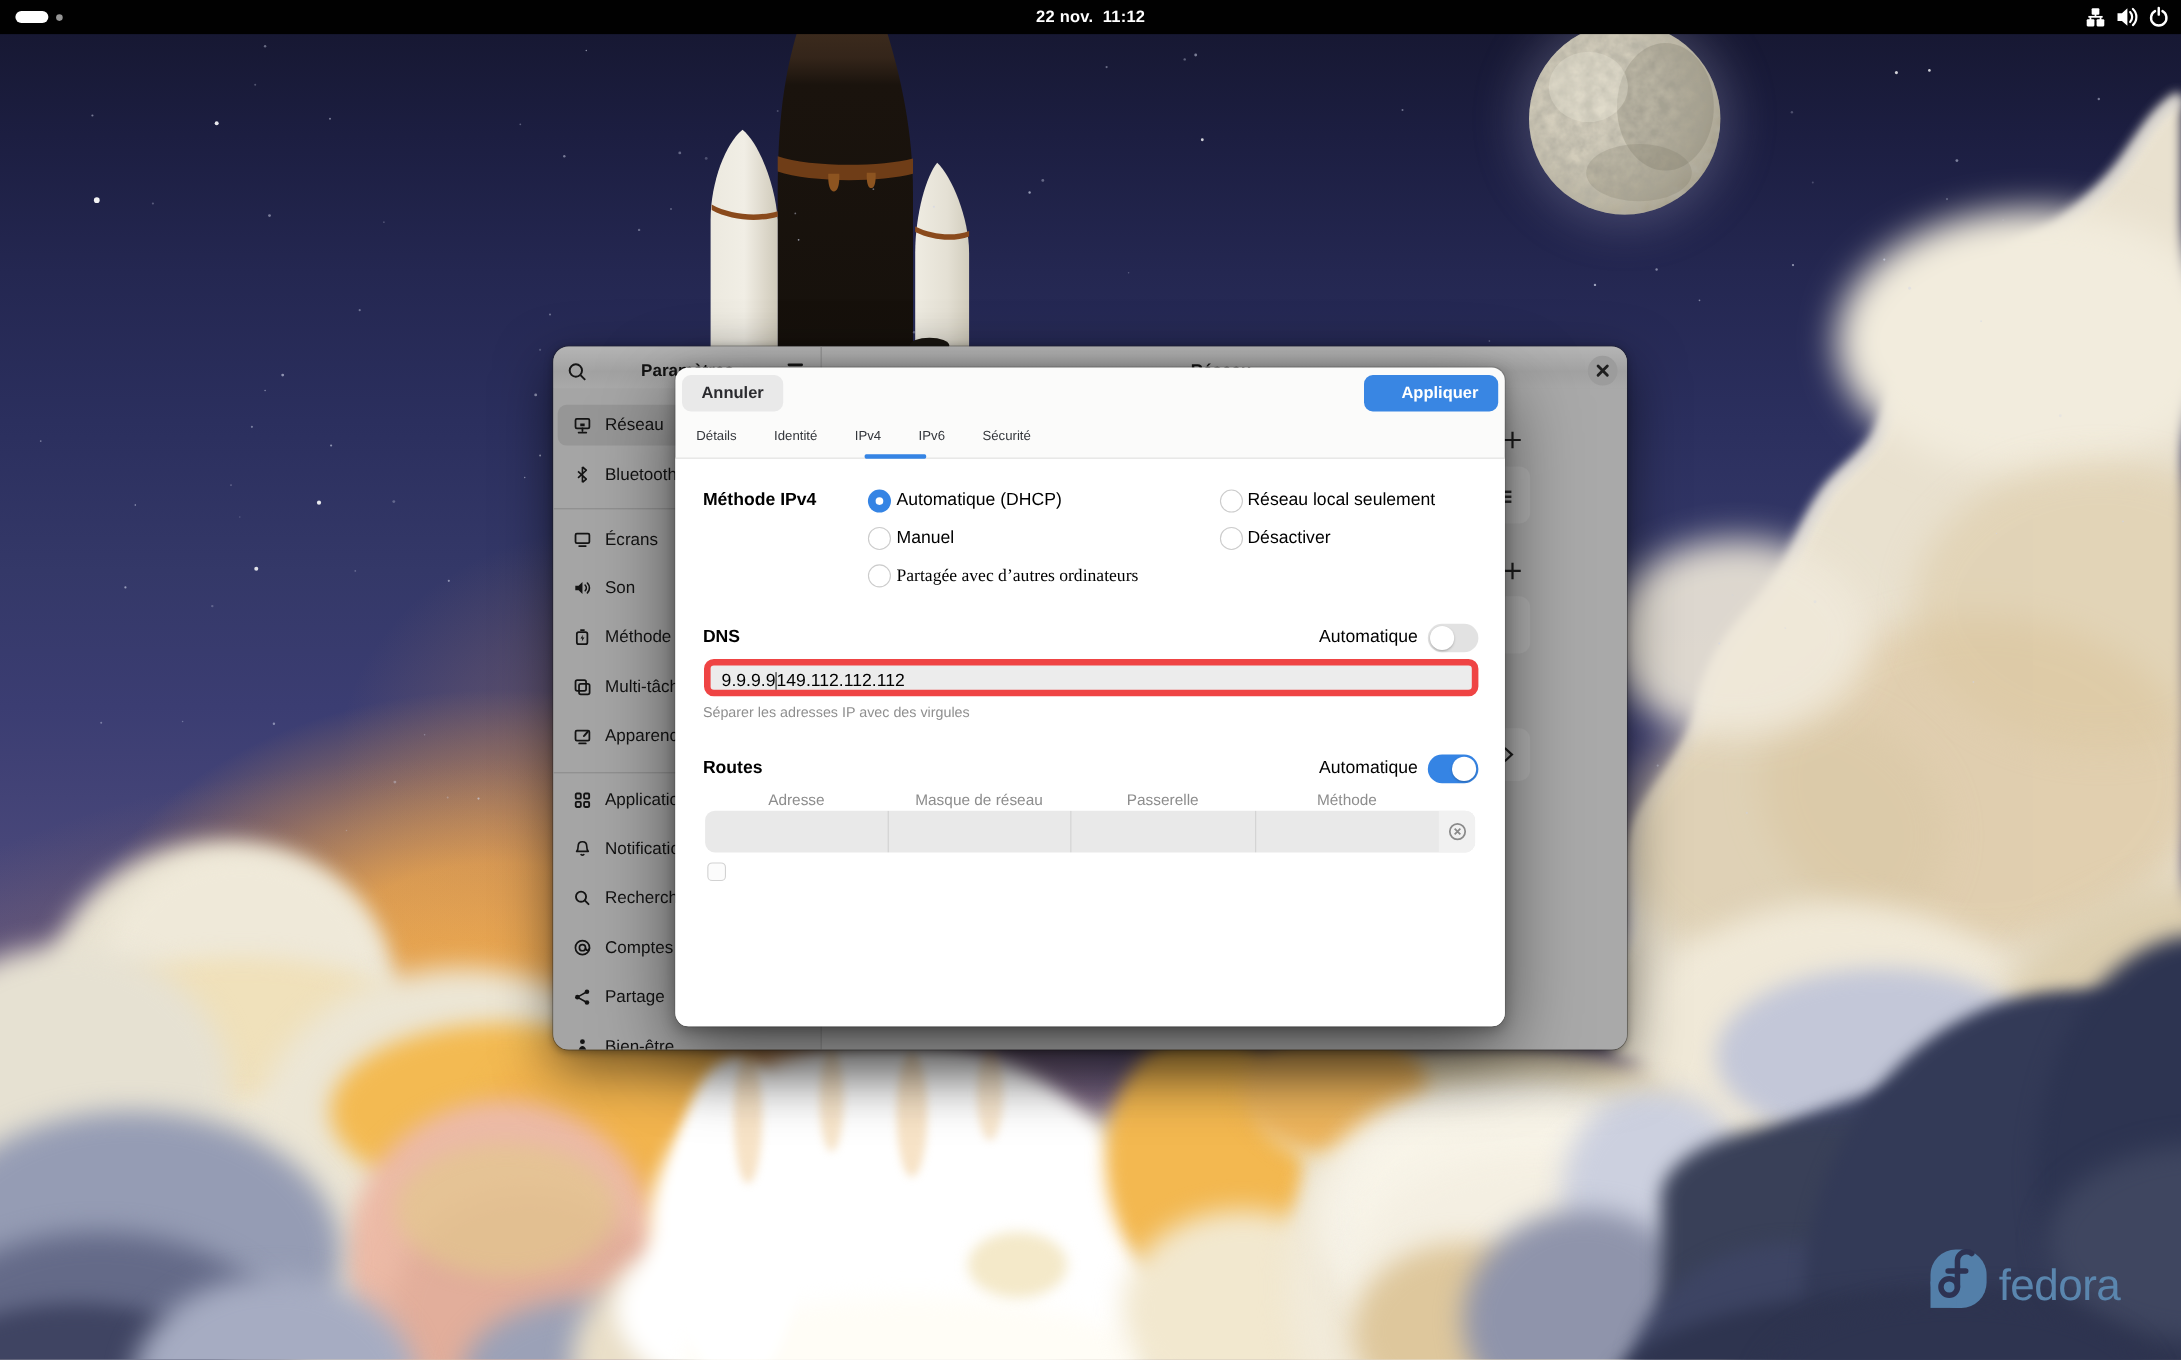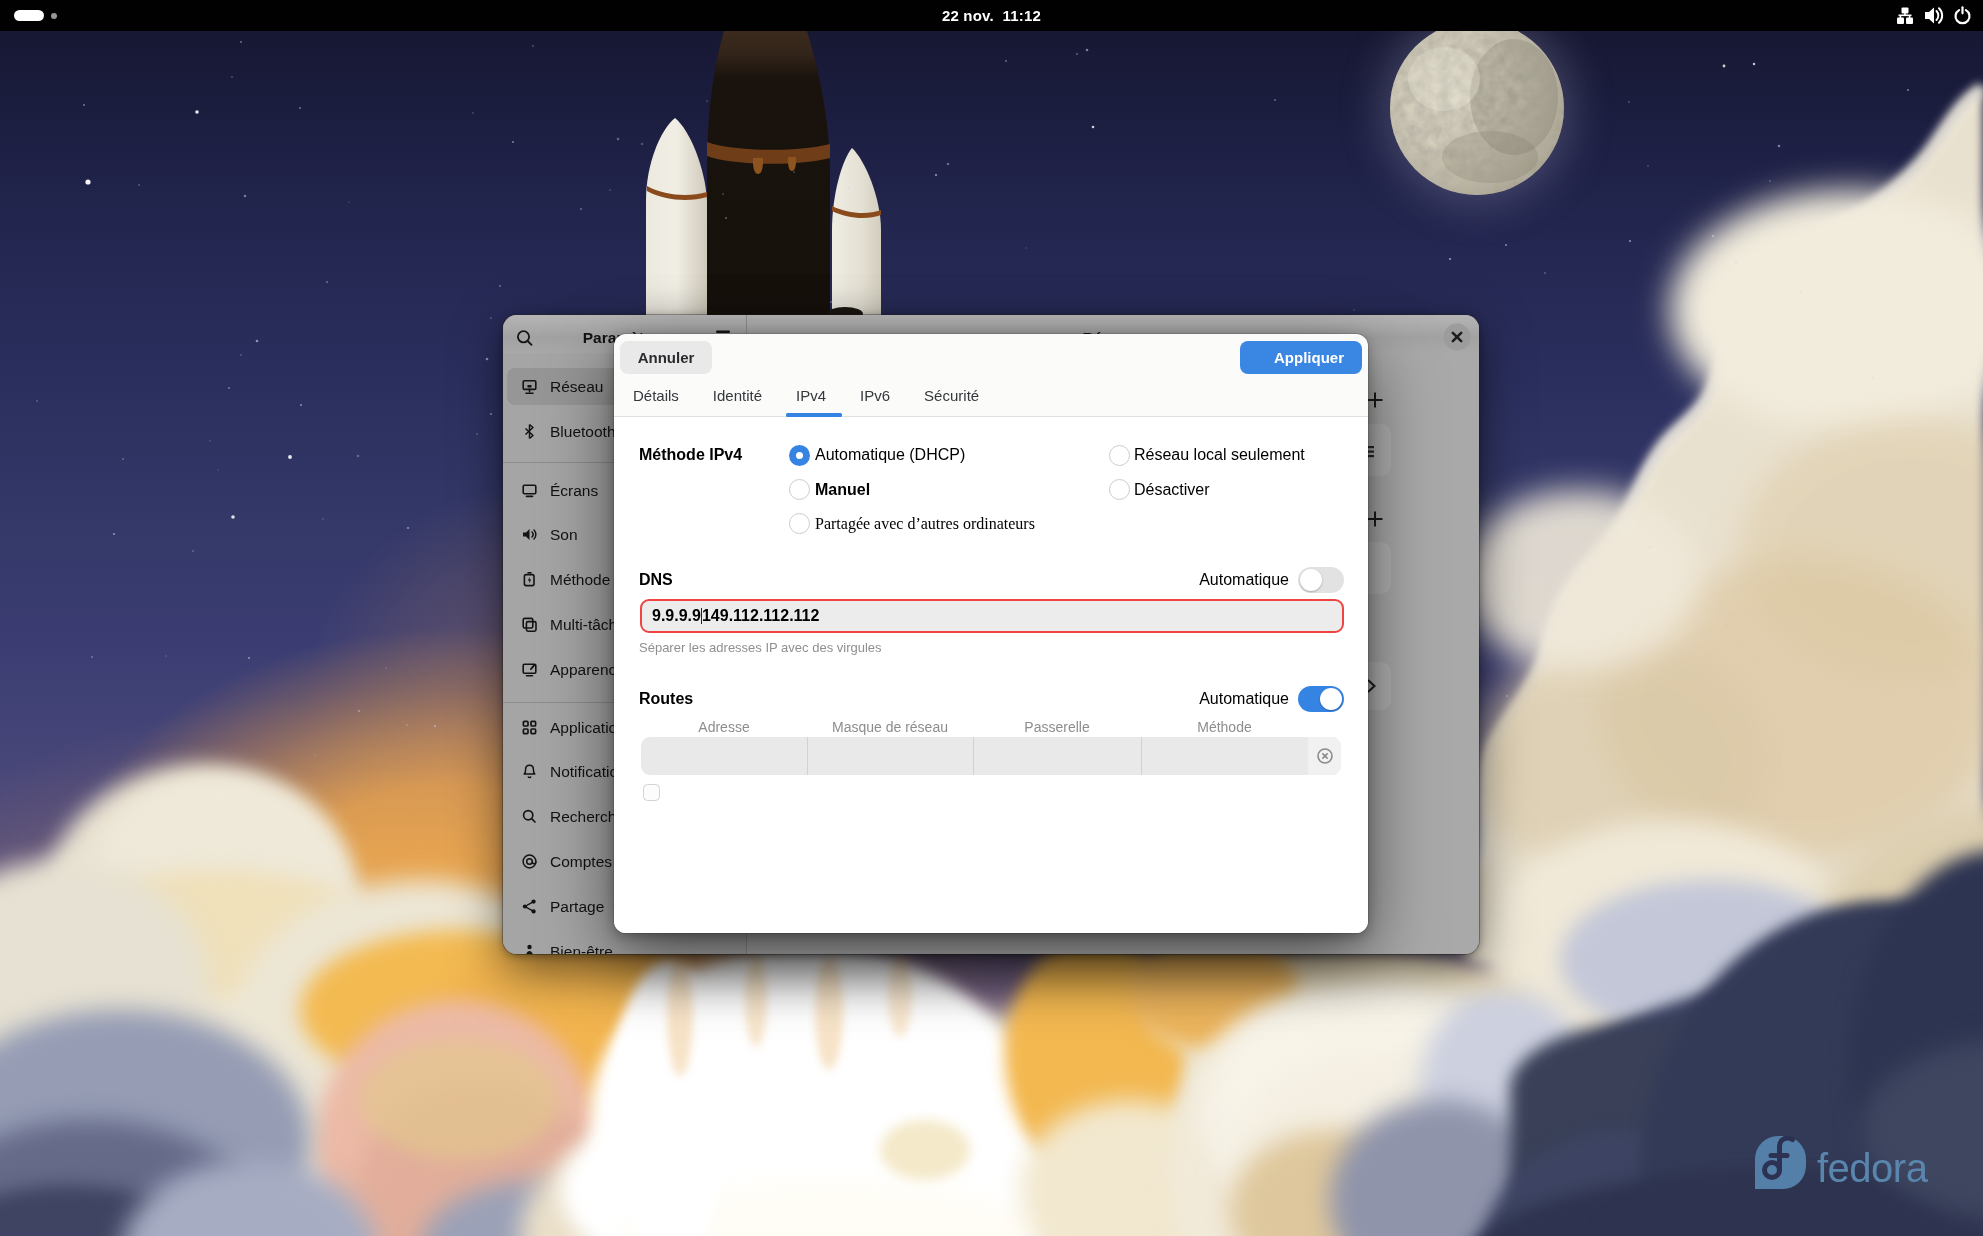--- a/index.html
+++ b/index.html
@@ -23,21 +23,21 @@
 .srow{position:absolute;left:4px;width:235px;height:37px;border-radius:8px;color:#121212;font-size:15.5px;}
 .srow .lbl{position:absolute;left:43px;top:0;line-height:37px;white-space:nowrap;}
 .srow .ic{position:absolute;left:14px;top:10px;width:17px;height:17px;}
 .ssep{position:absolute;left:0px;width:243px;height:1px;background:#8d8d8d;}
 
 #dlg{position:absolute;left:614px;top:334px;width:754px;height:599px;border-radius:12px;background:#fbfbfa;box-shadow:0 24px 70px rgba(0,0,0,.55),0 4px 14px rgba(0,0,0,.3),0 0 0 1px rgba(0,0,0,.12);}
 .btn{position:absolute;top:7px;height:33px;border-radius:8px;font-size:15px;font-weight:bold;text-align:center;line-height:33px;}
 #btn-cancel{left:6px;width:92px;background:#e9e9e9;color:#2b2b2f;}
 #btn-apply{right:6px;width:106px;background:#3986e3;color:#fff;padding-left:16px;}
 #dlg-title{position:absolute;left:0;top:0;width:100%;text-align:center;font-weight:bold;font-size:15.5px;color:#2b2b2f;line-height:47px;}
-#tabs{position:absolute;left:5px;top:47px;height:35px;color:#34373c;font-size:15px;}
+#tabs{position:absolute;left:5px;top:47px;height:35px;color:#34373c;font-size:12px;}
 .tab{position:relative;float:left;padding:0 14px;margin-right:6px;line-height:30px;}
 #tab-underline{position:absolute;left:172px;top:78.6px;width:56px;height:4.2px;background:#3584e4;border-radius:1.5px;z-index:3;}
 #hline{position:absolute;left:0;top:81.8px;width:100%;height:1.2px;background:#e0e0de;z-index:2;}
 #dlg-content{position:absolute;left:0;top:83px;width:754px;height:516px;background:#ffffff;border-radius:0 0 12px 12px;color:#2d3136;font-size:16px;}
 .bold{font-weight:bold;}
 .radio{position:absolute;width:21px;height:21px;border-radius:50%;box-sizing:border-box;border:1.5px solid #ccc;background:#fff;}
 .radio.sel{border:none;background:#3584e4;}
 .radio.sel:after{content:"";position:absolute;left:7px;top:7px;width:7px;height:7px;border-radius:50%;background:#fff;}
 .sw{position:absolute;width:46px;height:26px;border-radius:13px;}
 .knob{position:absolute;top:2px;width:22px;height:22px;border-radius:50%;background:#fff;box-shadow:0 1px 2px rgba(0,0,0,.25);}
@@ -522,34 +522,34 @@
       <div class="tab">IPv6</div>
       <div class="tab">Sécurité</div>
     </div>
   <div id="tab-underline"></div>
   <div id="hline"></div>
   <div id="dlg-content"></div>
   <div class="abs bold" style="left:25px;top:111px;line-height:20px;">Méthode IPv4</div>
   <div class="radio sel" style="left:174.5px;top:110.5px;"></div>
   <div class="abs" style="left:201px;top:110px;line-height:22px;">Automatique (DHCP)</div>
   <div class="radio" style="left:174.5px;top:145px;"></div>
-  <div class="abs" style="left:201px;top:144.5px;line-height:22px;font-weight:bold;">Manuel</div>
+  <div class="abs" style="left:201px;top:144.5px;line-height:22px;">Manuel</div>
   <div class="radio" style="left:174.5px;top:179px;"></div>
   <div class="abs" style="left:201px;top:178.5px;line-height:22px;font-family:Liberation Serif, serif;">Partagée avec d’autres ordinateurs</div>
   <div class="radio" style="left:495px;top:110.5px;"></div>
   <div class="abs" style="left:520px;top:110px;line-height:22px;">Réseau local seulement</div>
   <div class="radio" style="left:495px;top:145px;"></div>
   <div class="abs" style="left:520px;top:144.5px;line-height:22px;">Désactiver</div>
 
   <div class="abs bold" style="left:25px;top:236px;line-height:20px;">DNS</div>
   <div class="abs" style="right:79px;top:236px;line-height:20px;">Automatique</div>
   <div class="sw" style="left:684px;top:233px;background:#e2e2e2;">
       <div class="knob" style="left:2px;"></div>
     </div>
-  <div class="abs" style="left:26px;top:265px;width:704px;height:34px;box-sizing:border-box;border:2px solid #ef4444;border-radius:9px;background:#ececec;line-height:30px;font-weight:bold;">
+  <div class="abs" style="left:26px;top:265px;width:704px;height:34px;box-sizing:border-box;border:6px solid #ef4444;border-radius:9px;background:#ececec;line-height:30px;">
     <span style="margin-left:10px;">9.9.9.9</span><span style="display:inline-block;width:1px;height:16px;background:#222;vertical-align:-3px;"></span><span>149.112.112.112</span>
   </div>
   <div class="abs" style="left:25px;top:306px;font-size:13px;color:#8f8f8f;">Séparer les adresses IP avec des virgules</div>
 
   <div class="abs bold" style="left:25px;top:354.5px;line-height:20px;">Routes</div>
   <div class="abs" style="right:79px;top:354.5px;line-height:20px;">Automatique</div>
   <div class="sw" style="left:684px;top:352px;background:#3584e4;">
       <div class="knob" style="left:22px;"></div>
     </div>
   <div class="abs" style="left:27px;top:385px;width:700px;text-align:center;font-size:14px;color:#8d8d8d;">

